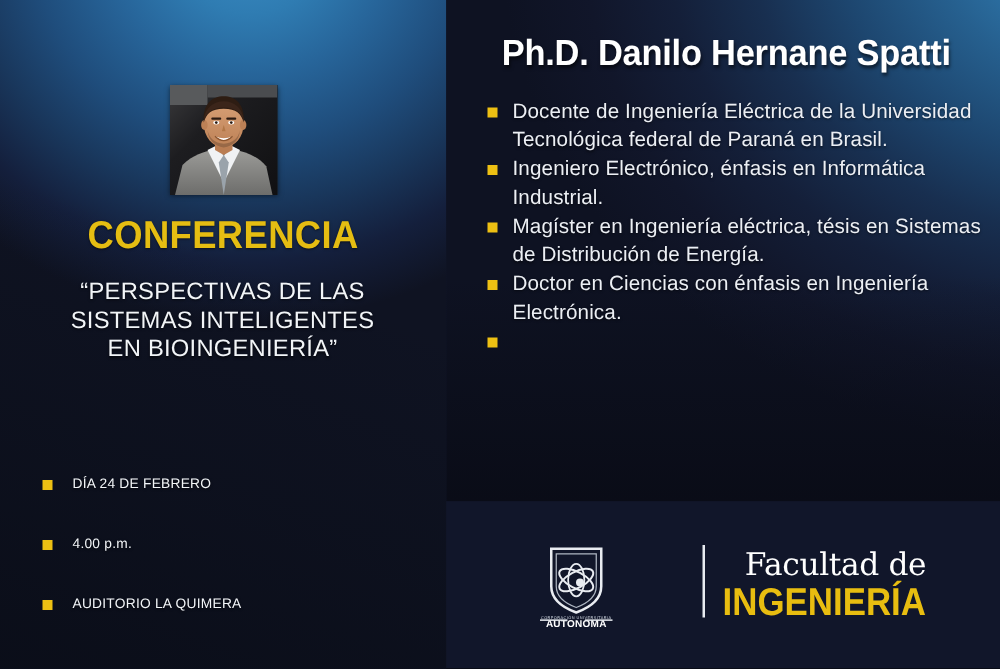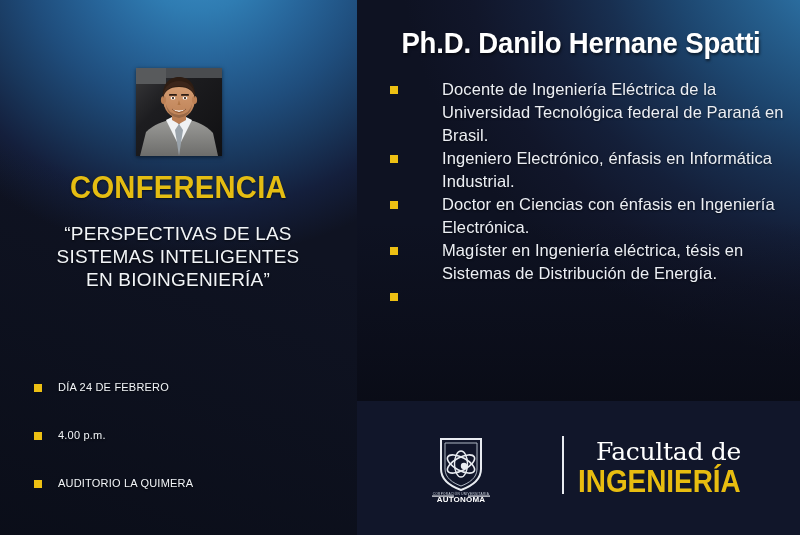--- a/index.html
+++ b/index.html
@@ -153,21 +153,20 @@
   .bio-list {
     position: absolute;
     left: 33px;
     top: 78px;
     width: 400px;
   }
   .bio-li {
     display: flex;
     align-items: flex-start;
     margin-bottom: 0px;
-    gap: 32px;
   }
   .bio-li .sq {
     width: 8px; height: 8px;
     background: #edc013;
     margin-top: 8px;
     margin-right: 12px;
     flex: 0 0 auto;
   }
   .bio-li .txt {
     color: #eceff4;
@@ -318,25 +317,25 @@
         <div class="bio-li">
           <span class="sq"></span>
           <span class="txt">Docente de Ingeniería Eléctrica de la Universidad Tecnológica federal de Paraná en Brasil.</span>
         </div>
         <div class="bio-li">
           <span class="sq"></span>
           <span class="txt">Ingeniero Electrónico, énfasis en Informática Industrial.</span>
         </div>
         <div class="bio-li">
           <span class="sq"></span>
+          <span class="txt">Magíster en Ingeniería eléctrica, tésis en Sistemas de Distribución de Energía.</span>
+        </div>
+        <div class="bio-li">
+          <span class="sq"></span>
           <span class="txt">Doctor en Ciencias con énfasis en Ingeniería Electrónica.</span>
-        </div>
-        <div class="bio-li">
-          <span class="sq"></span>
-          <span class="txt">Magíster en Ingeniería eléctrica, tésis en Sistemas de Distribución de Energía.</span>
         </div>
         <div class="bio-li">
           <span class="sq"></span>
         </div>
       </div>
 
     </div>
   </div>
 
   <div class="shield-logo">

